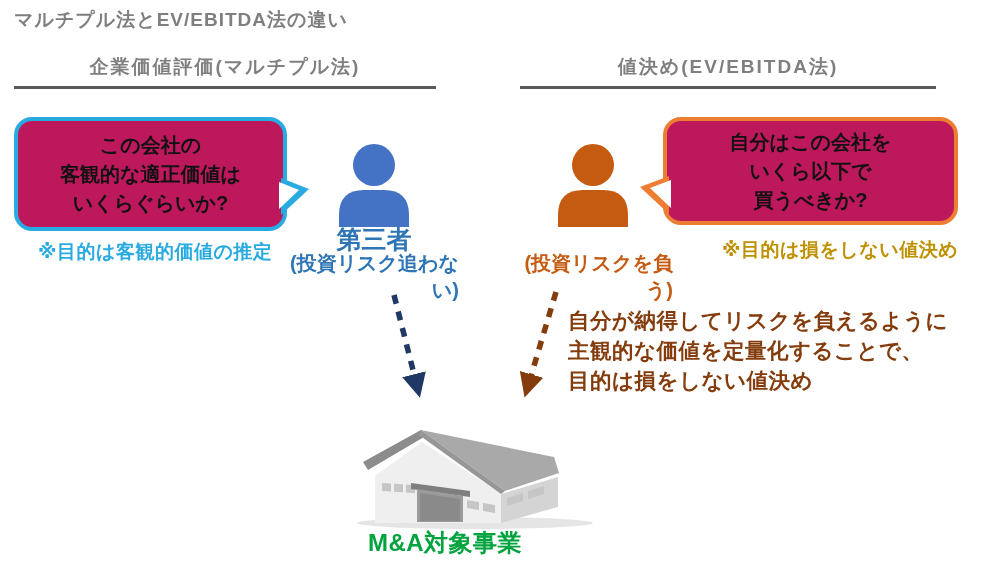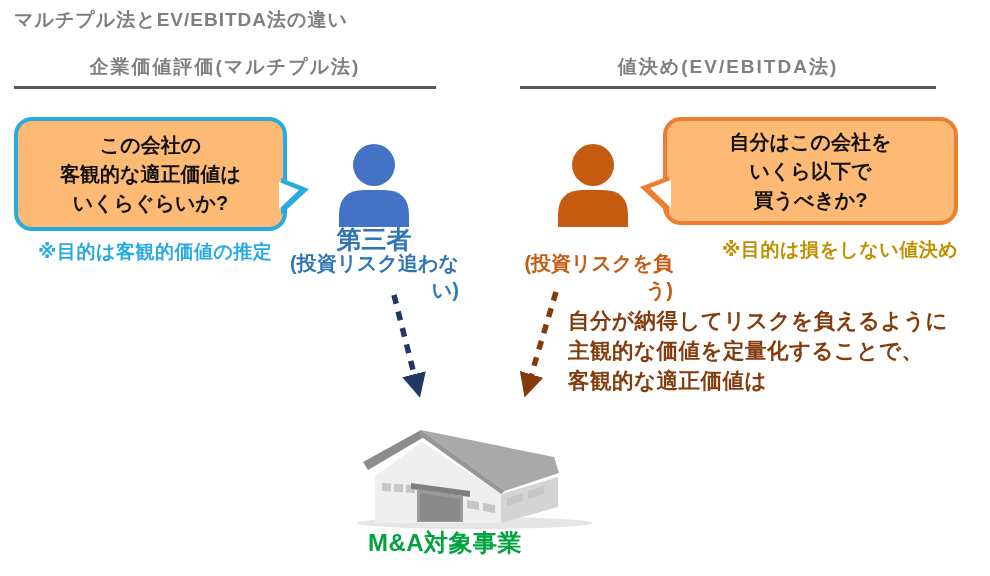--- a/index.html
+++ b/index.html
@@ -12,21 +12,21 @@
   
   .page-title{left:14px;top:7px;font-size:19px;color:#7f7f7f;letter-spacing:1px;}
   .sec-header{top:54px;font-size:19px;color:#7f7f7f;letter-spacing:2px;text-align:center;}
   .sec-header.l{left:14px;width:422px;}
   .sec-header.r{left:520px;width:416px;}
   .underline{top:86px;height:3px;background:#595959;}
   .underline.l{left:14px;width:422px;}
   .underline.r{left:520px;width:416px;}
   
   .bubble{
-    box-sizing:border-box;background:#fdba74;border-radius:18px;
+    box-sizing:border-box;background:#be185d;border-radius:18px;
     display:flex;align-items:center;justify-content:center;text-align:center;
     font-size:20px;line-height:29px;color:#111;
   }
   .bubble.l{left:14px;top:117px;width:273px;height:114px;border:4px solid #29abe2;}
   .bubble.r{left:663px;top:117px;width:295px;height:108px;border:4px solid #ed7d31;}
   .tail{width:0;height:0;position:absolute;}
   .tail.l-out{right:-26px;top:57px;border-top:11px solid transparent;border-bottom:26px solid transparent;border-left:28px solid #29abe2;}
   .tail.l-in{right:-16px;top:61px;border-top:8px solid transparent;border-bottom:19px solid transparent;border-left:20px solid #fff;}
   .tail.r-out{left:-27px;top:55px;border-top:11px solid transparent;border-bottom:27px solid transparent;border-right:29px solid #ed7d31;}
   .tail.r-in{left:-17px;top:59px;border-top:8px solid transparent;border-bottom:20px solid transparent;border-right:21px solid #fff;}
@@ -92,21 +92,21 @@
   <div class="abs p-sub blue">(投資リスク追わない)</div>
 
   <svg class="abs person orange" viewBox="0 0 76 84">
     <circle cx="38" cy="22" r="21"></circle>
     <path d="M3 84 V72 Q3 47 28 47 H48 Q73 47 73 72 V84 Z"></path>
   </svg>
   <div class="abs p-sub orange">(投資リスクを負う)</div>
 
   <div class="abs desc r pre">自分が納得してリスクを負えるように
 主観的な価値を定量化することで、
-客観的な適正価値は</div>
+目的は損をしない値決め</div>
 
   <svg class="abs arrows" viewBox="0 0 200 125">
     <defs>
       <marker id="ah-navy" markerWidth="4.4" markerHeight="4.4" refX="2.2" refY="2.2" orient="auto">
         <path d="M0,0 L4.4,2.2 L0,4.4 Z" fill="#1f3864"></path>
       </marker>
       <marker id="ah-brown" markerWidth="4.4" markerHeight="4.4" refX="2.2" refY="2.2" orient="auto">
         <path d="M0,0 L4.4,2.2 L0,4.4 Z" fill="#843c0c"></path>
       </marker>
     </defs>

